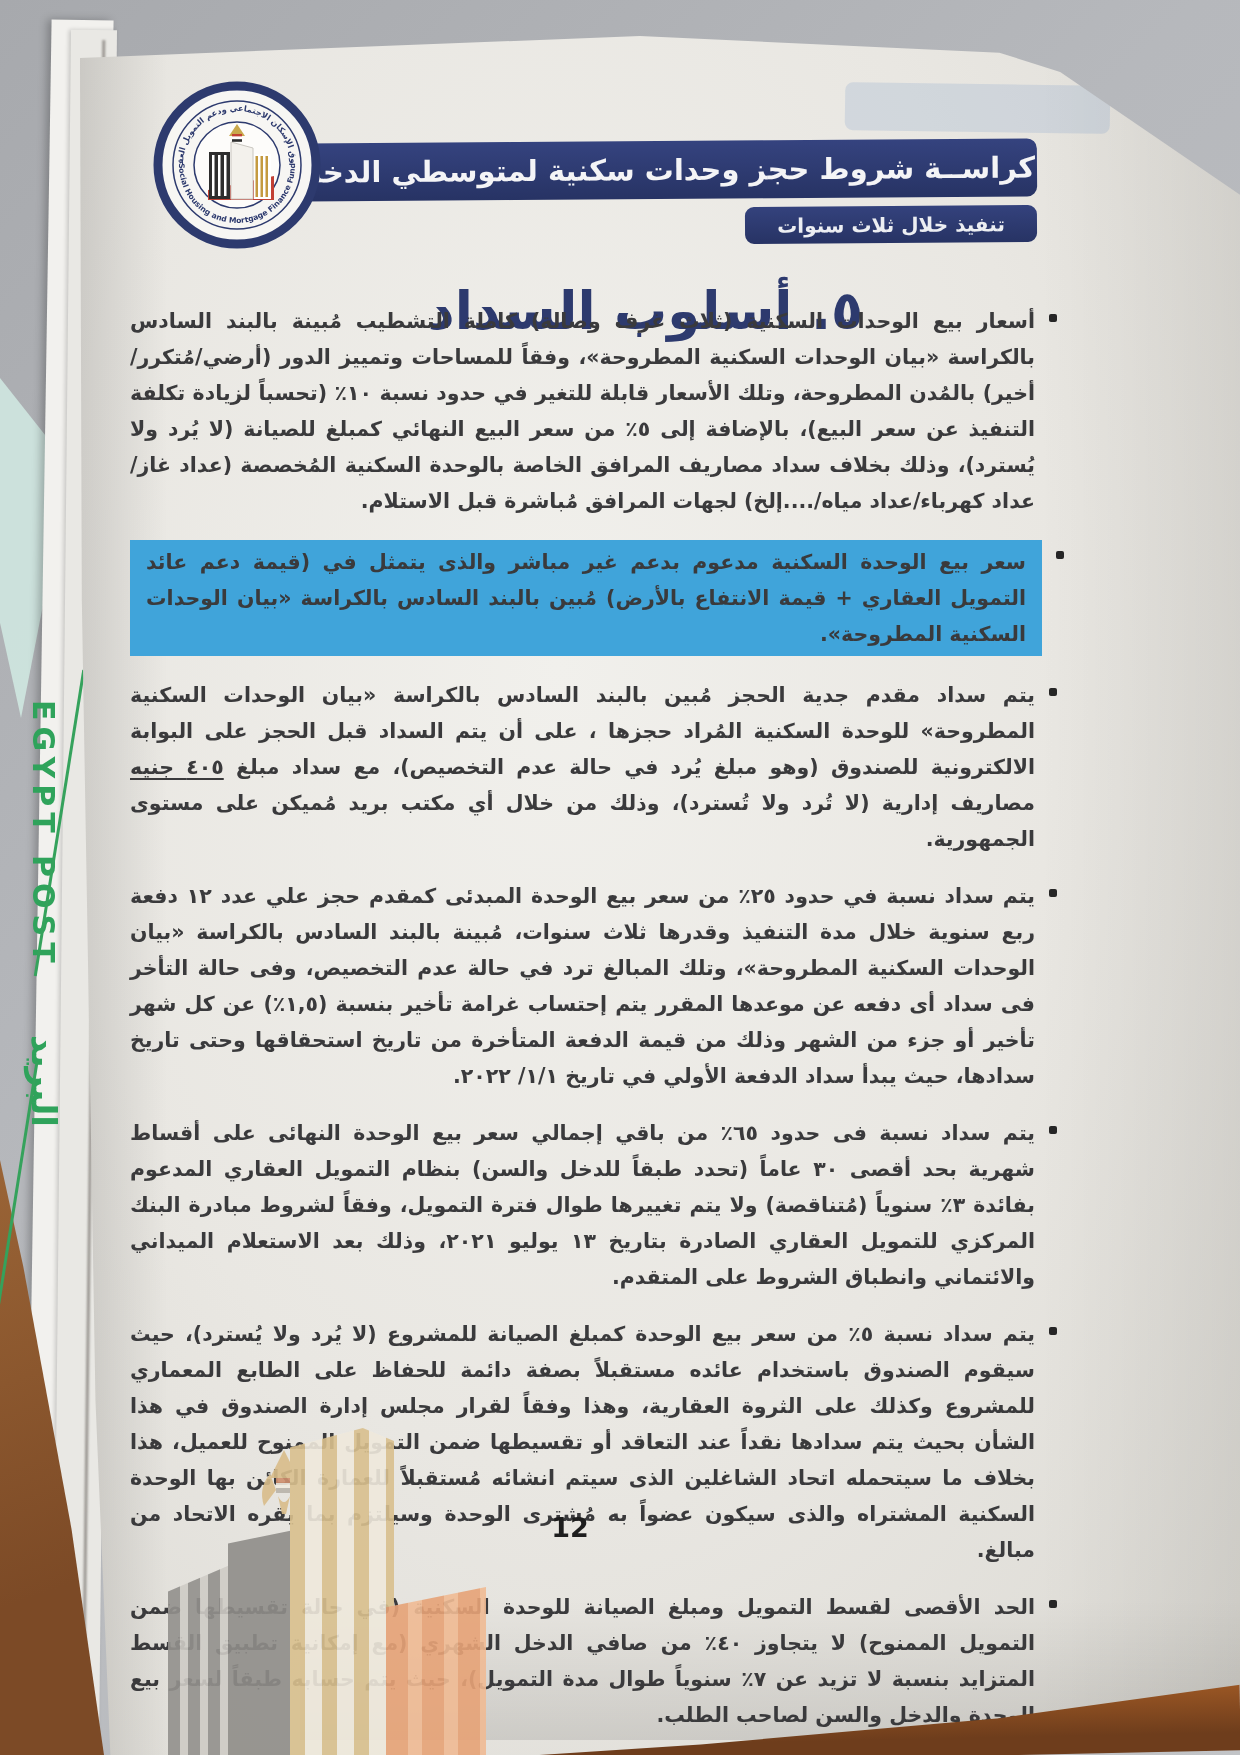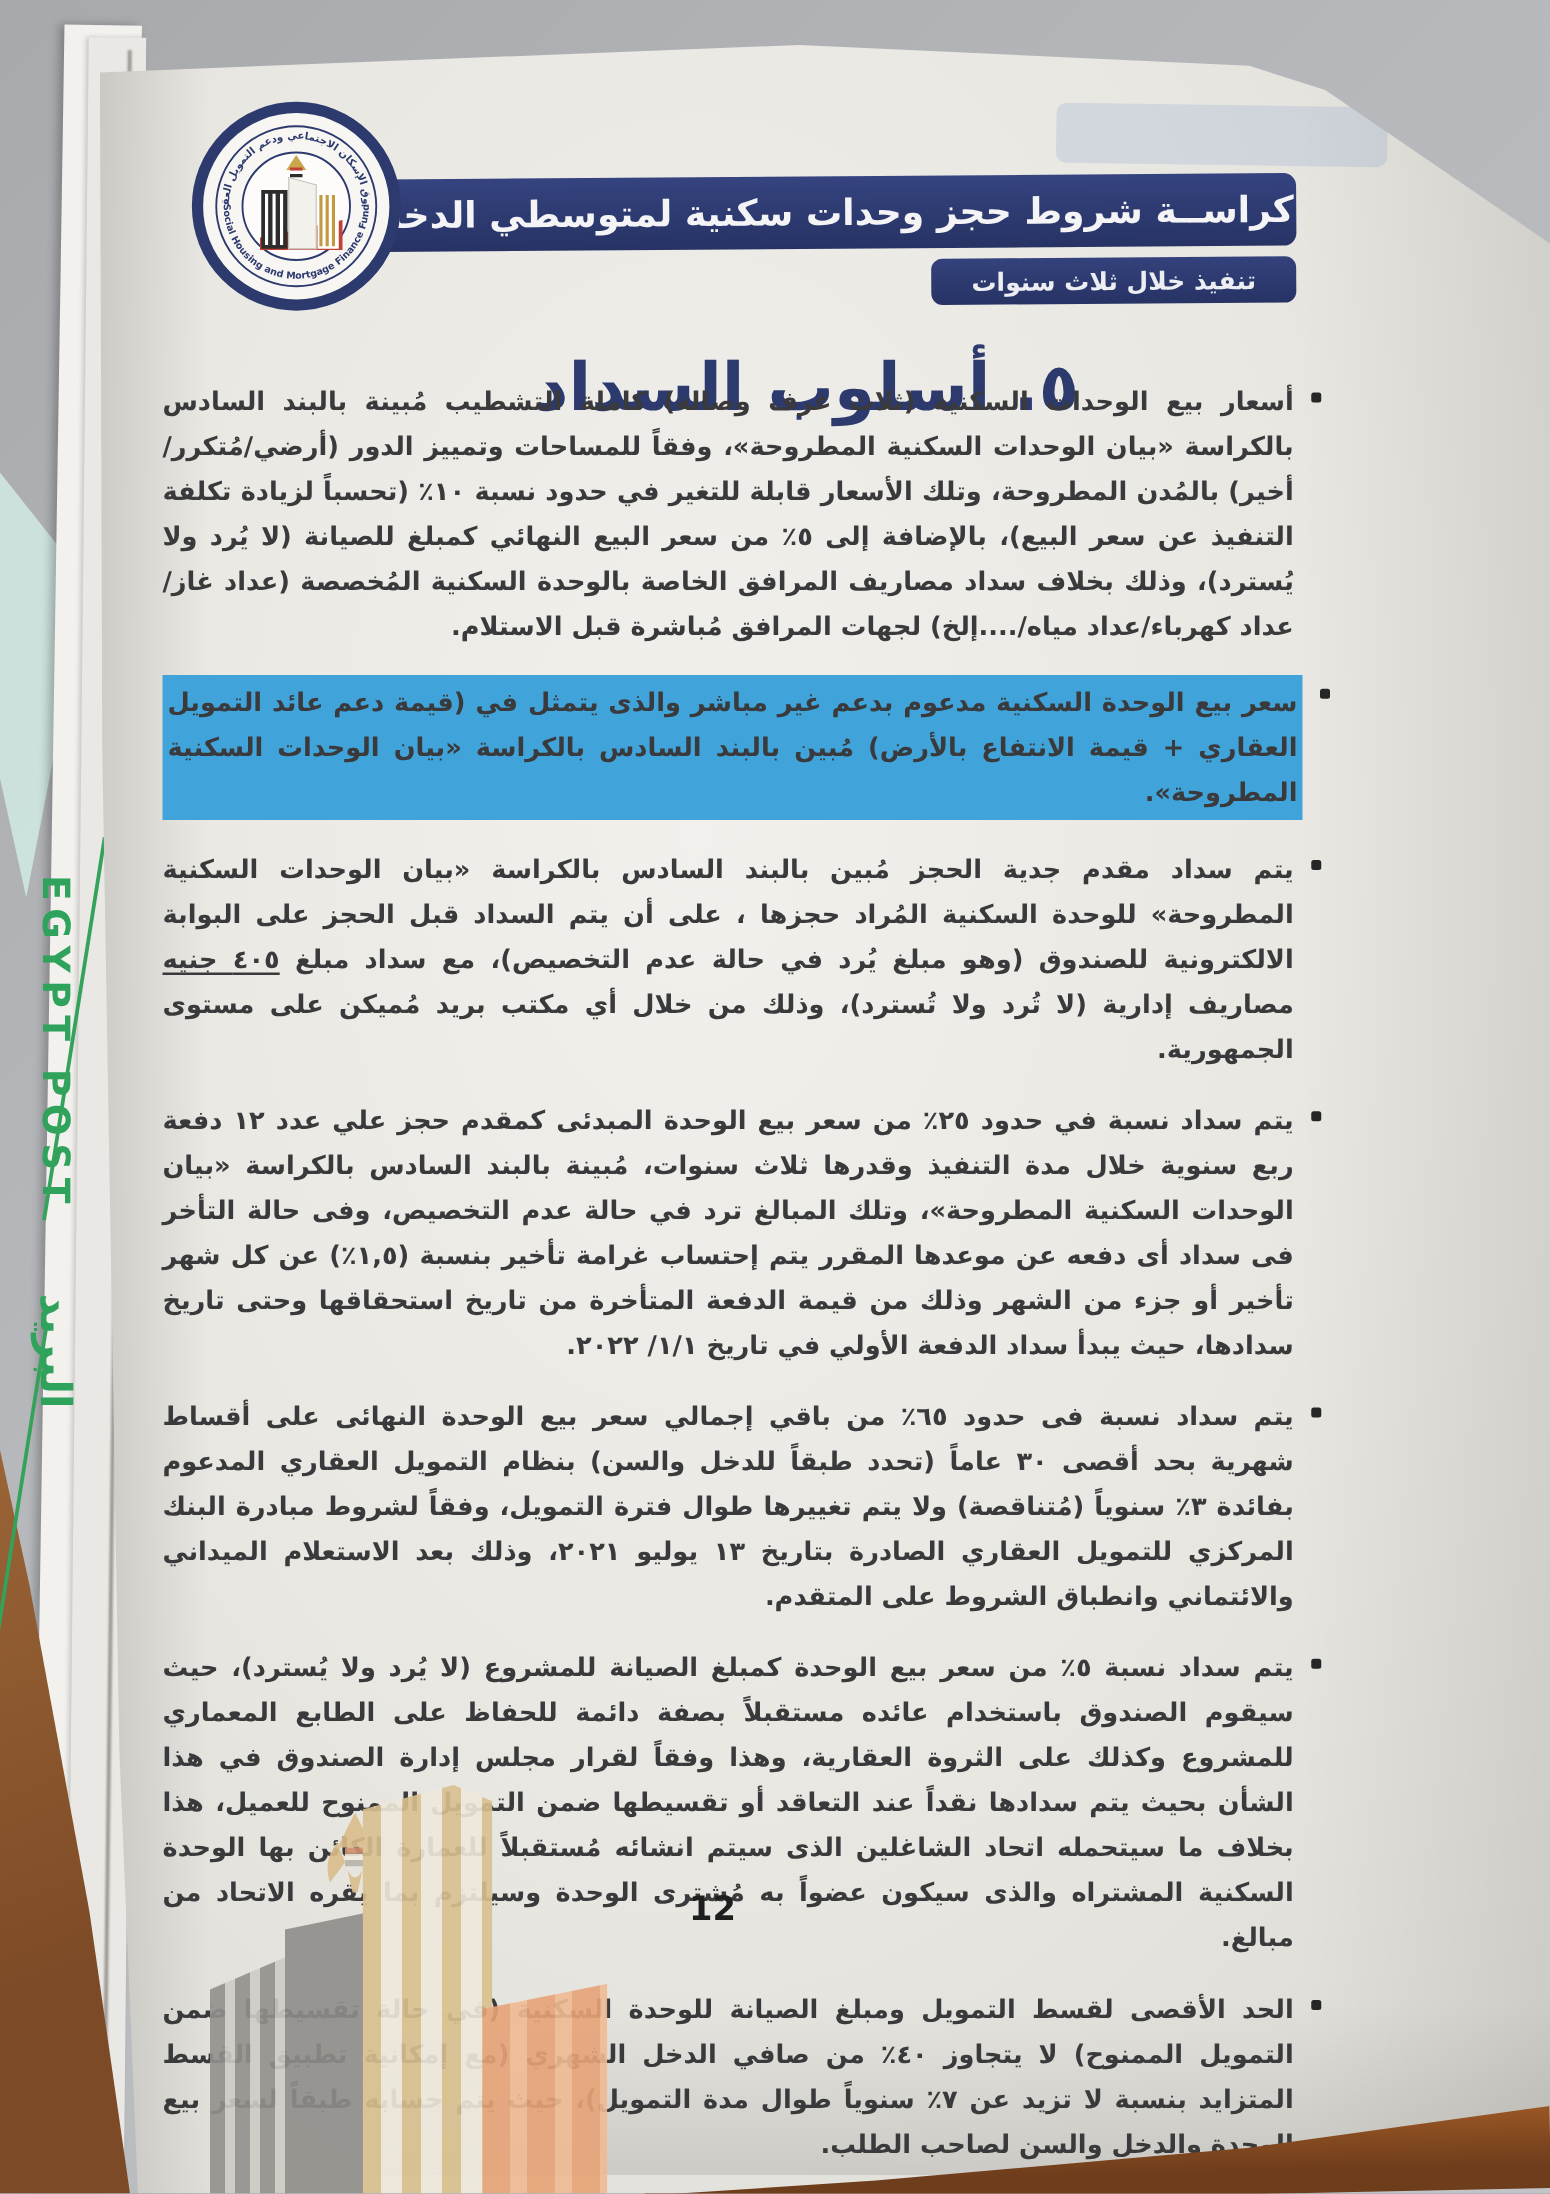--- a/index.html
+++ b/index.html
@@ -60,21 +60,21 @@
   .logo{position:absolute;left:152px;top:80px;width:170px;height:170px;z-index:5;}
   .section-title{position:absolute;left:193px;top:244px;width:905px;text-align:center;
                  color:#2d3a6e;font-size:53px;font-weight:bold;direction:rtl;}
   
   .bullets{position:absolute;left:130px;top:303px;width:905px;}
   .bullet{position:relative;direction:rtl;text-align:justify;
           font-size:20.5px;line-height:36px;font-weight:bold;color:#3a3a3c;
           margin:0 0 21px 0;}
   .bullet .dot{position:absolute;right:-22px;top:11px;width:8px;height:8px;
                background:#262626;border-radius:2px;}
-  .bullet.hl{padding:4px 4px;margin-right:-7px;}
+  .bullet.hl{padding:4px 16px;margin-right:-7px;}
   .bullet u{text-underline-offset:4px;}
   
   .page-number{position:absolute;left:530px;top:1512px;width:80px;text-align:center;
                font-size:27px;font-weight:bold;color:#1e1e1e;direction:rtl;}
   .watermark{position:absolute;left:168px;top:1428px;width:330px;height:327px;opacity:.9;}
   .wm-bld{position:absolute;bottom:0;}
   .wm-gray-str{left:0;width:62px;height:190px;
                background:repeating-linear-gradient(90deg,#93918d 0 12px,#cfccc6 12px 20px);
                clip-path:polygon(0 14%,100% 0,100% 100%,0 100%);}
   .wm-gray-solid{left:60px;width:66px;height:225px;background:#8f8d89;

